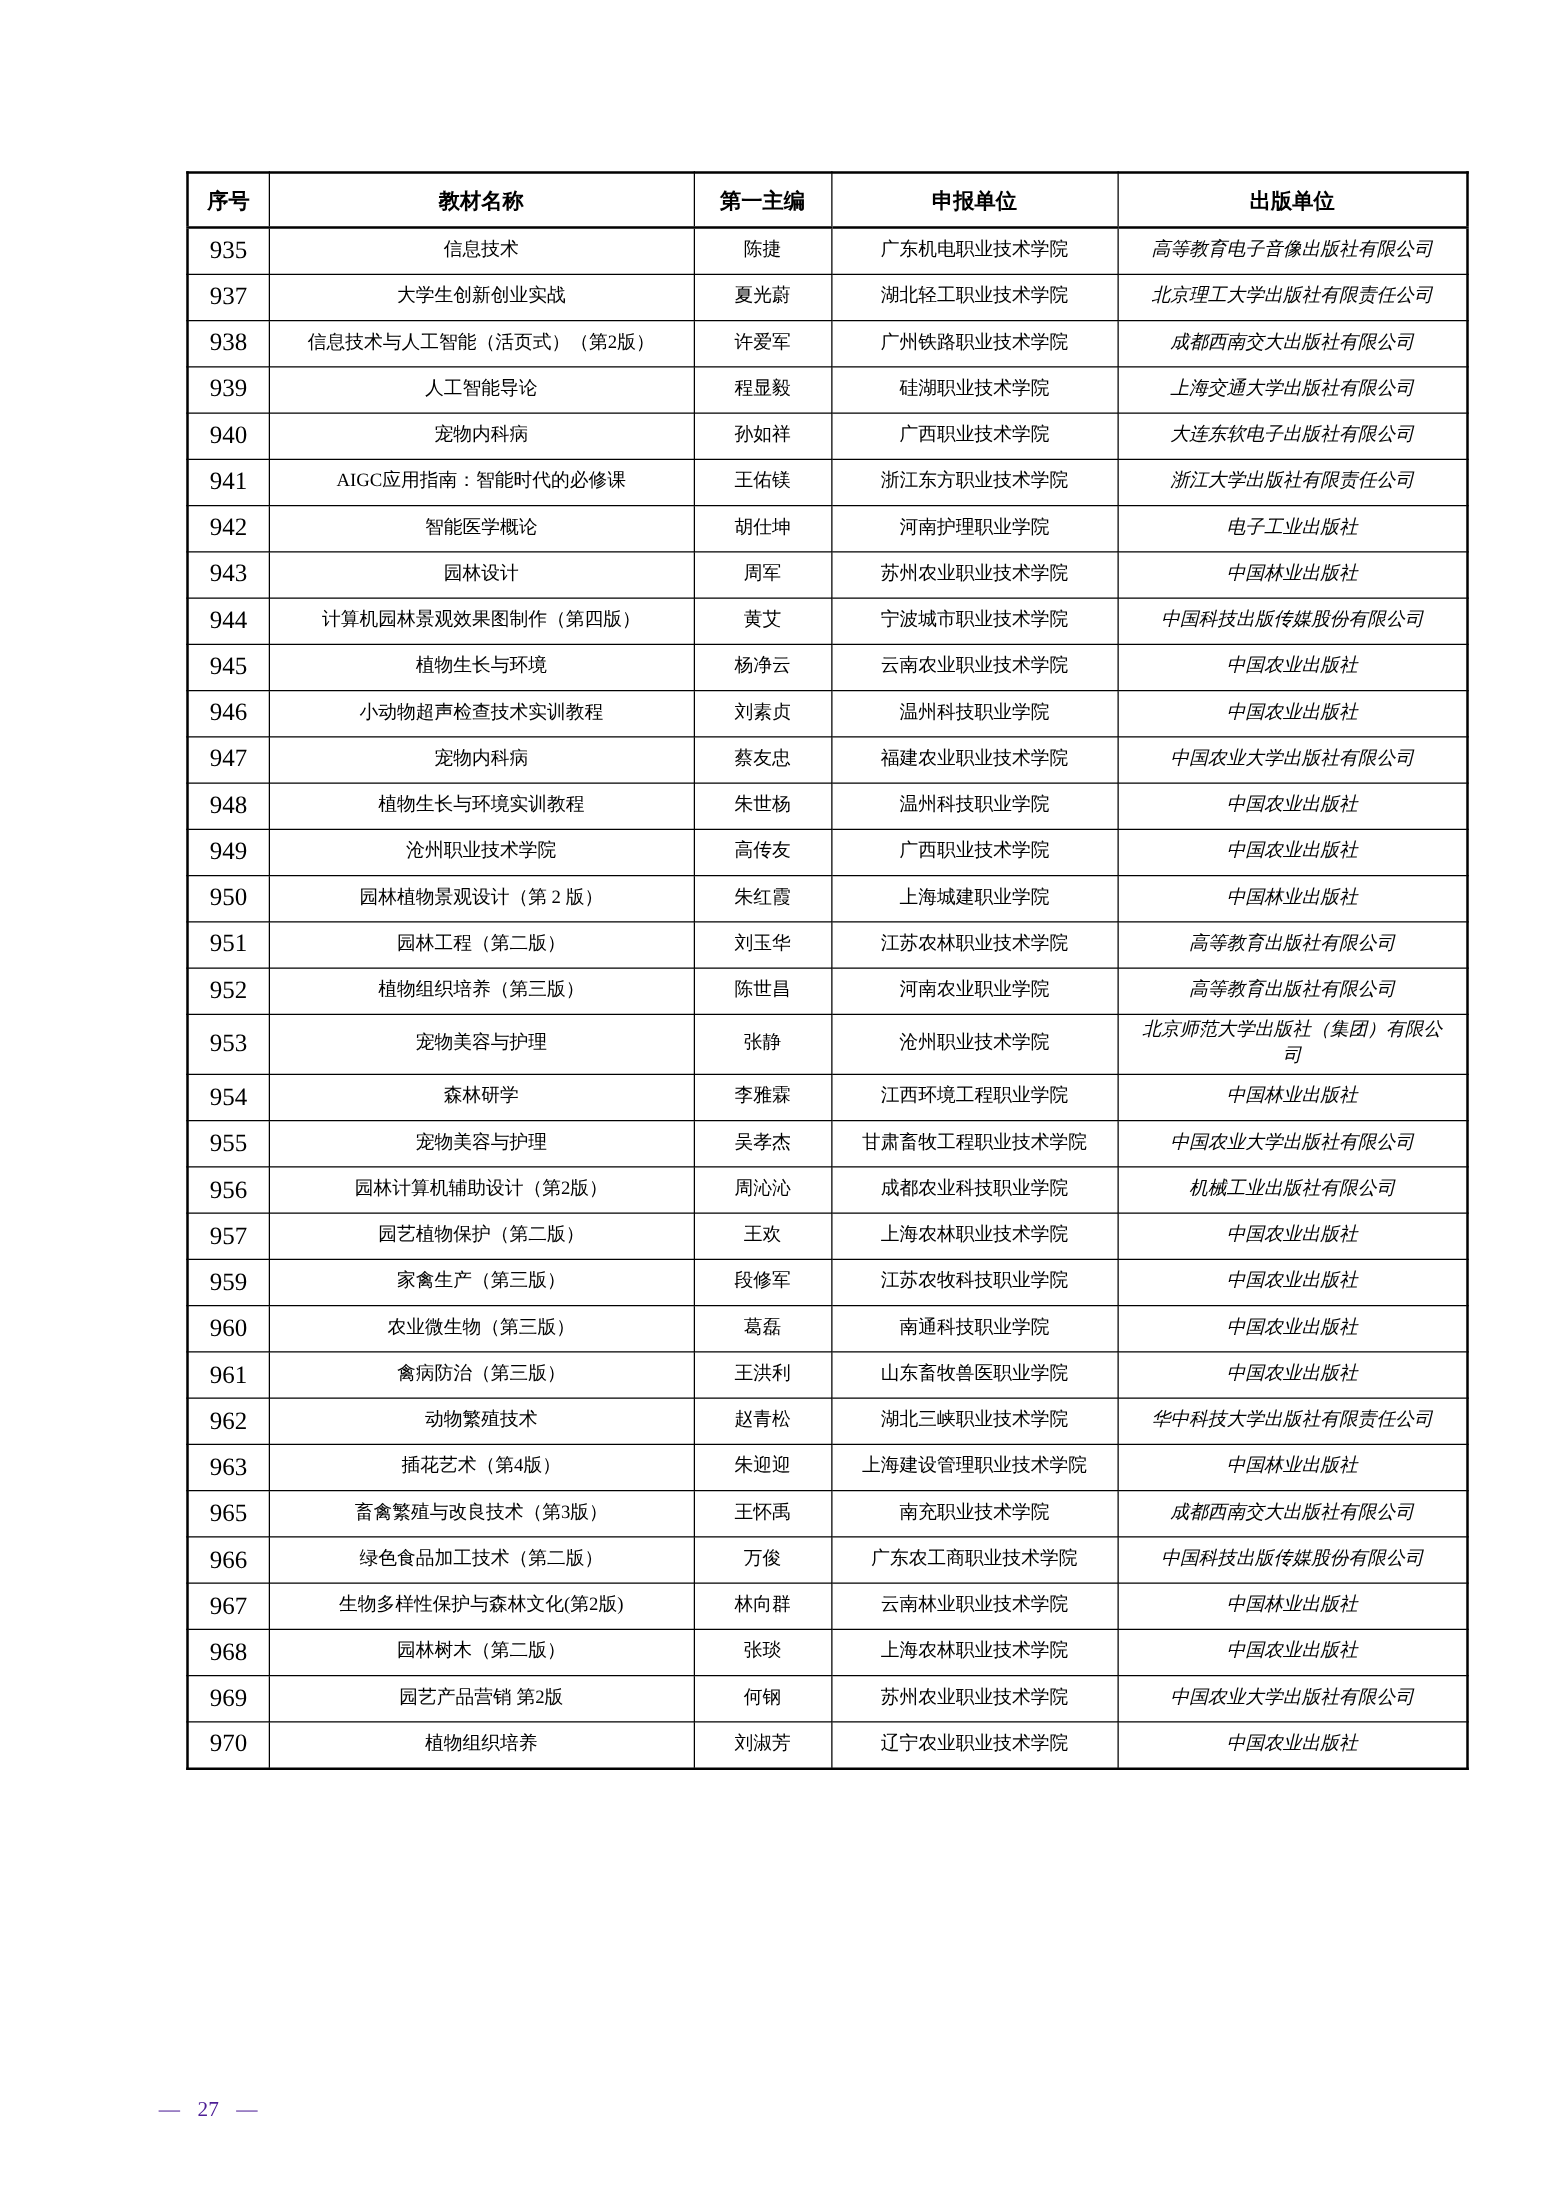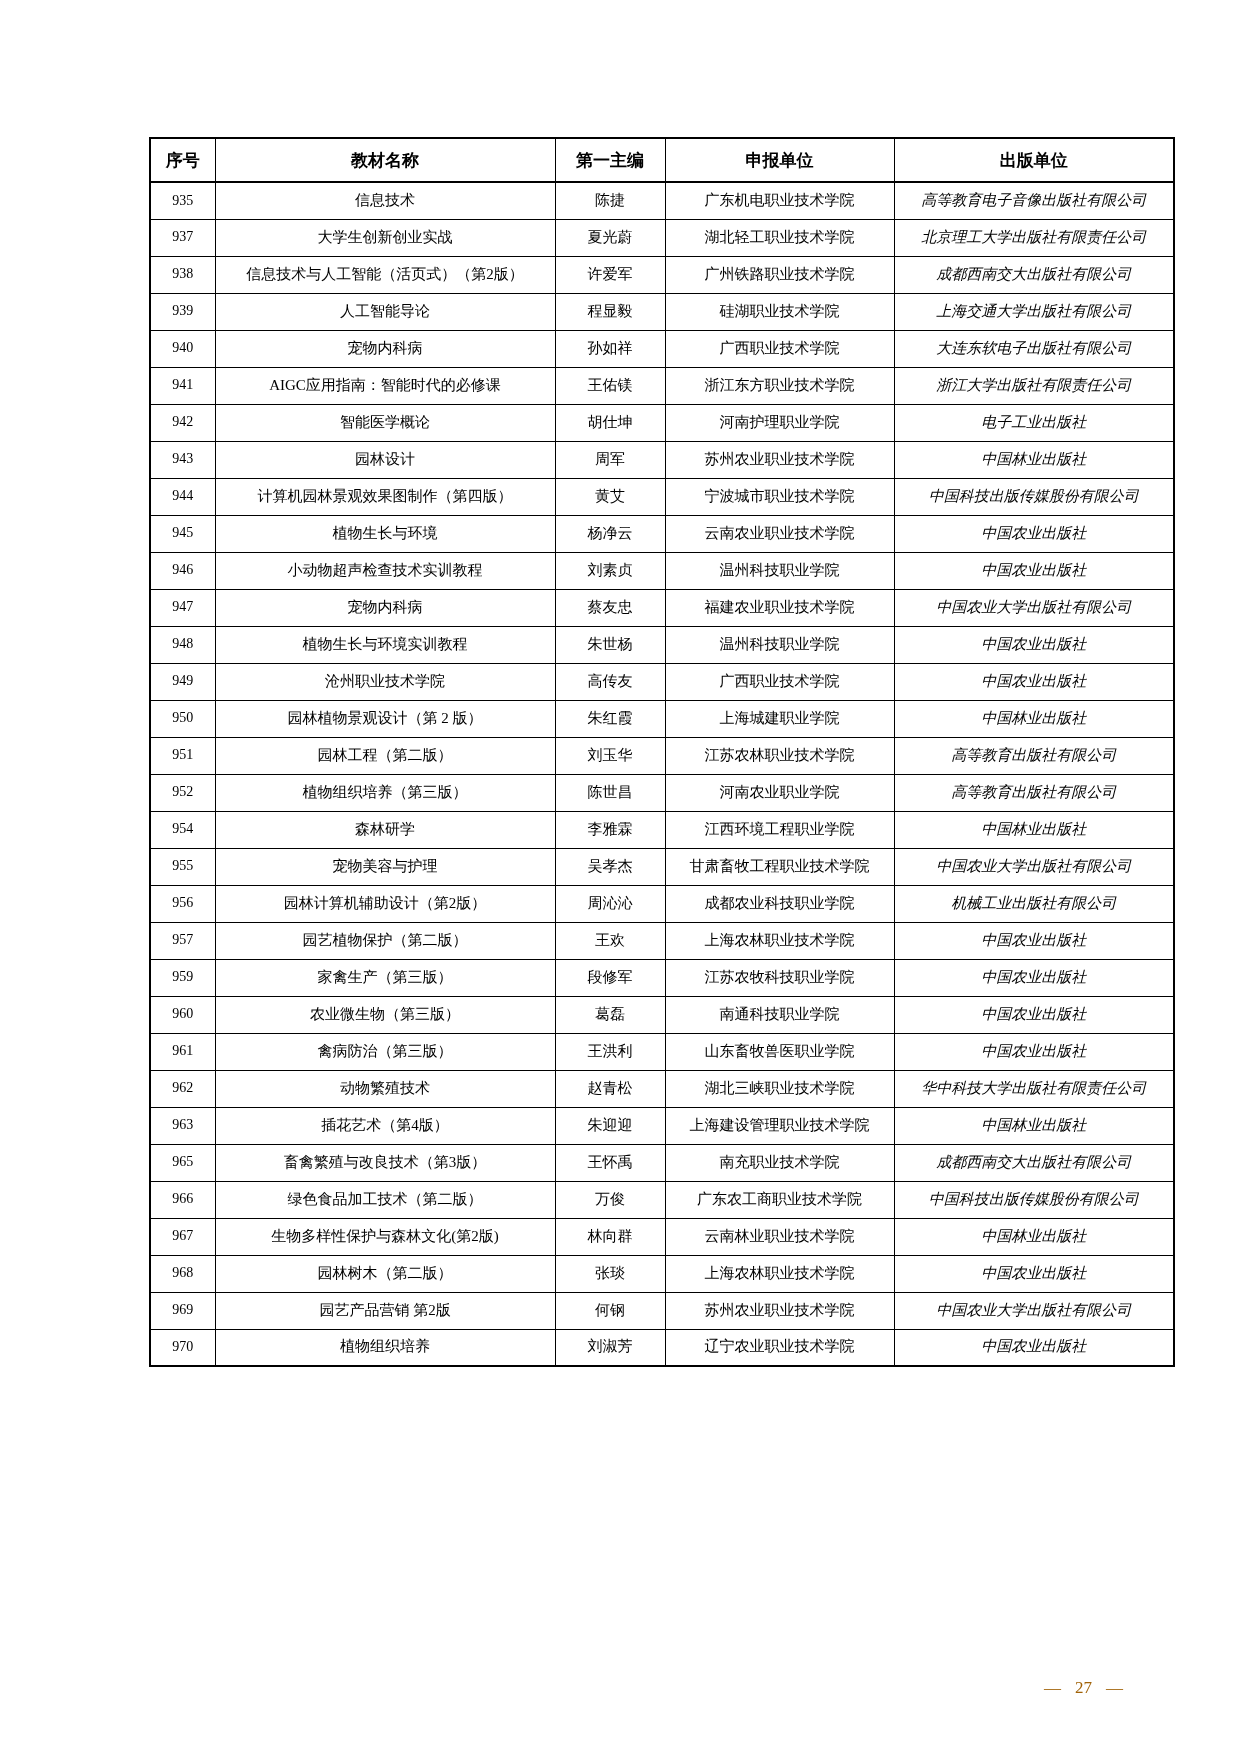--- a/index.html
+++ b/index.html
@@ -41,30 +41,30 @@
     height: 37px;
     font-size: 15px;
     line-height: 1.45;
     text-align: center;
     vertical-align: middle;
     padding: 2px 6px;
     word-break: break-all;
   }
   table.book-table td.num {
     font-family: "Liberation Serif", "DejaVu Serif", serif;
-    font-size: 14px;
+    font-size: 20px;
   }
   table.book-table td.publisher { padding: 2px 14px; font-style: italic; }
   .page-footer {
     position: absolute;
     left: 113px; top: 1678px;
     width: 1024px;
-    text-align: right;
+    text-align: left;
     font-size: 17px;
-    color: #a16207;
+    color: #4c1d95;
   }
   .page-footer .dash { margin: 0 14px; }
 </style>
 </head>
 <body>
 
 <div class="page">
 
   <table class="book-table">
     <colgroup>
@@ -197,20 +197,27 @@
           <td class="publisher">高等教育出版社有限公司</td>
         </tr>
         <tr>
           <td class="num">952</td>
           <td>植物组织培养（第三版）</td>
           <td>陈世昌</td>
           <td>河南农业职业学院</td>
           <td class="publisher">高等教育出版社有限公司</td>
         </tr>
         <tr>
+          <td class="num">953</td>
+          <td>宠物美容与护理</td>
+          <td>张静</td>
+          <td>沧州职业技术学院</td>
+          <td class="publisher">北京师范大学出版社（集团）有限公司</td>
+        </tr>
+        <tr>
           <td class="num">954</td>
           <td>森林研学</td>
           <td>李雅霖</td>
           <td>江西环境工程职业学院</td>
           <td class="publisher">中国林业出版社</td>
         </tr>
         <tr>
           <td class="num">955</td>
           <td>宠物美容与护理</td>
           <td>吴孝杰</td>

